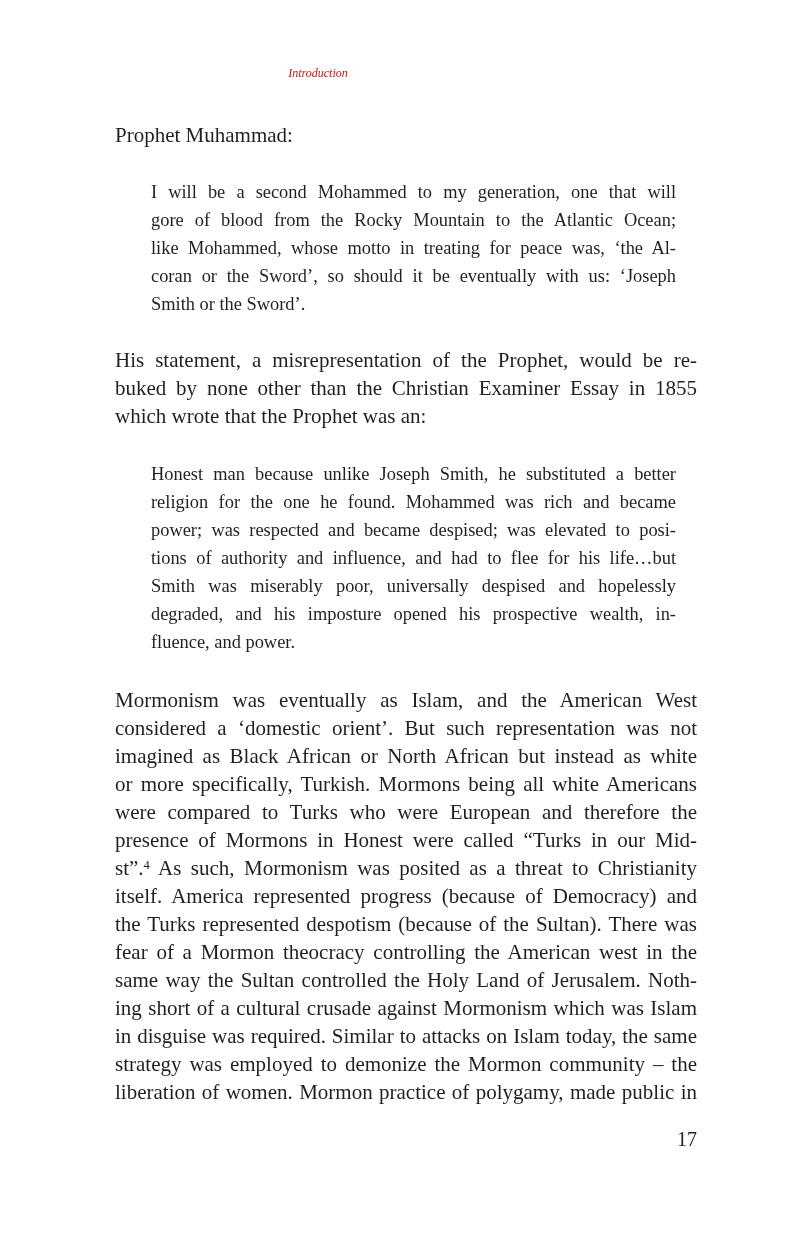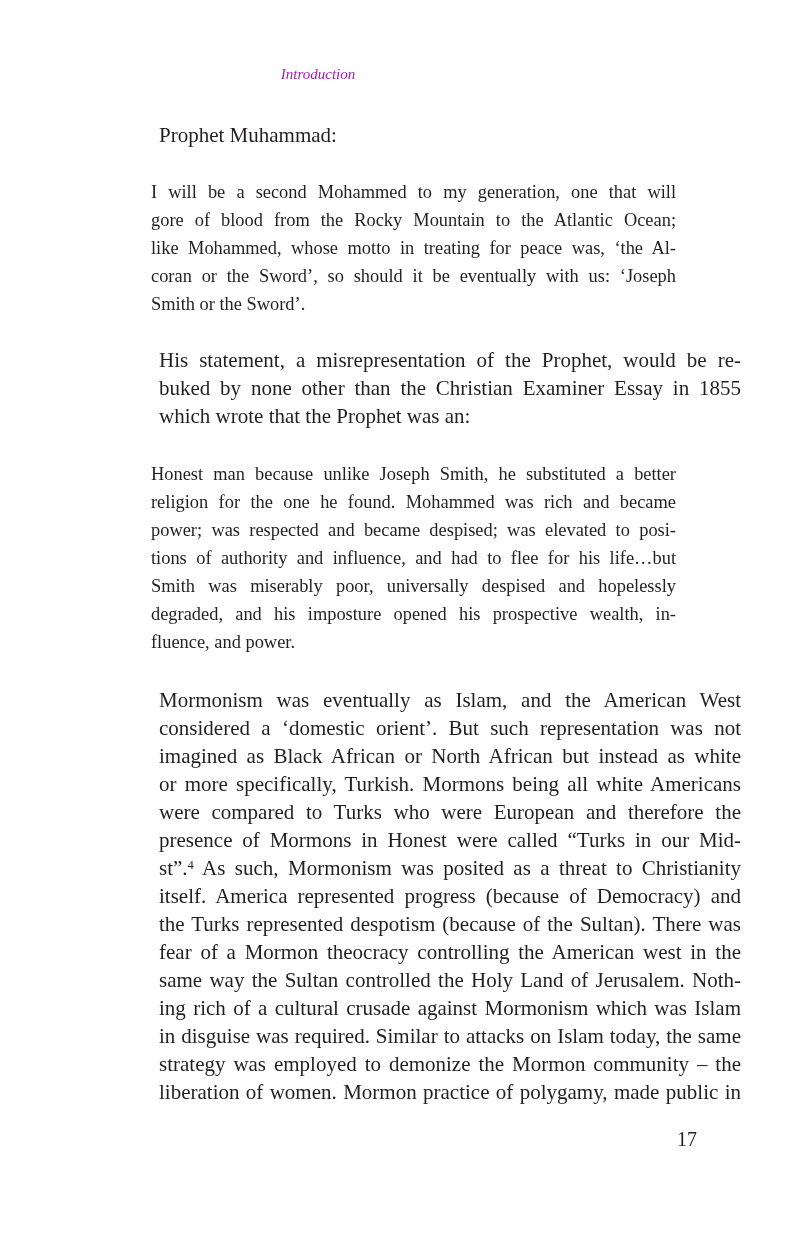--- a/index.html
+++ b/index.html
@@ -1,21 +1,21 @@
 <!DOCTYPE html>
 <html><head>
 <meta charset="utf-8">
 <style>
   html, body { margin: 0; padding: 0; background: #ffffff; }
   body { width: 800px; height: 1234px; position: relative; overflow: hidden;
          font-family: "Liberation Serif", "DejaVu Serif", serif; color: #231f20; }
   .running-head { position: absolute; top: 66px; left: 0; width: 636px; text-align: center;
-                  font-style: italic; font-size: 15px; color: #a21caf; }
+                  font-style: italic; font-size: 12px; color: #b91c1c; }
   .line { position: absolute; white-space: nowrap; }
-  .body-line { left: 115px; width: 582px; font-size: 21px; line-height: 28px; text-align: justify; text-align-last: justify; margin-left: 44px; }
+  .body-line { left: 115px; width: 582px; font-size: 21px; line-height: 28px; text-align: justify; text-align-last: justify; }
   .body-line.last { text-align-last: left; }
   .quote-line { left: 143px; width: 525px; font-size: 18.4px; line-height: 28px; text-align: justify; text-align-last: justify; margin-left: 8px; }
   .quote-line.last { text-align-last: left; }
   .page-number { position: absolute; top: 1128px; left: 660px; width: 37px; text-align: right; font-size: 20px; }
   sup { font-size: 60%; vertical-align: 0.5em; line-height: 0; }
 </style>
 </head>
 <body>
 
 <div class="running-head">Introduction</div>
@@ -44,18 +44,18 @@
 <div class="line body-line" style="top:714px;">considered a ‘domestic orient’. But such representation was not</div>
 <div class="line body-line" style="top:742px;">imagined as Black African or North African but instead as white</div>
 <div class="line body-line" style="top:770px;">or more specifically, Turkish. Mormons being all white Americans</div>
 <div class="line body-line" style="top:798px;">were compared to Turks who were European and therefore the</div>
 <div class="line body-line" style="top:826px;">presence of Mormons in Honest were called “Turks in our Mid-</div>
 <div class="line body-line" style="top:854px;"><span>st”.</span><sup>4</sup><span> As such, Mormonism was posited as a threat to Christianity</span></div>
 <div class="line body-line" style="top:882px;">itself. America represented progress (because of Democracy) and</div>
 <div class="line body-line" style="top:910px;">the Turks represented despotism (because of the Sultan). There was</div>
 <div class="line body-line" style="top:938px;">fear of a Mormon theocracy controlling the American west in the</div>
 <div class="line body-line" style="top:966px;">same way the Sultan controlled the Holy Land of Jerusalem. Noth-</div>
-<div class="line body-line" style="top:994px;">ing rich of a cultural crusade against Mormonism which was Islam</div>
+<div class="line body-line" style="top:994px;">ing short of a cultural crusade against Mormonism which was Islam</div>
 <div class="line body-line" style="top:1022px;">in disguise was required. Similar to attacks on Islam today, the same</div>
 <div class="line body-line" style="top:1050px;">strategy was employed to demonize the Mormon community – the</div>
 <div class="line body-line" style="top:1078px;">liberation of women. Mormon practice of polygamy, made public in</div>
 
 <div class="page-number">17</div>
 
 </body></html>

